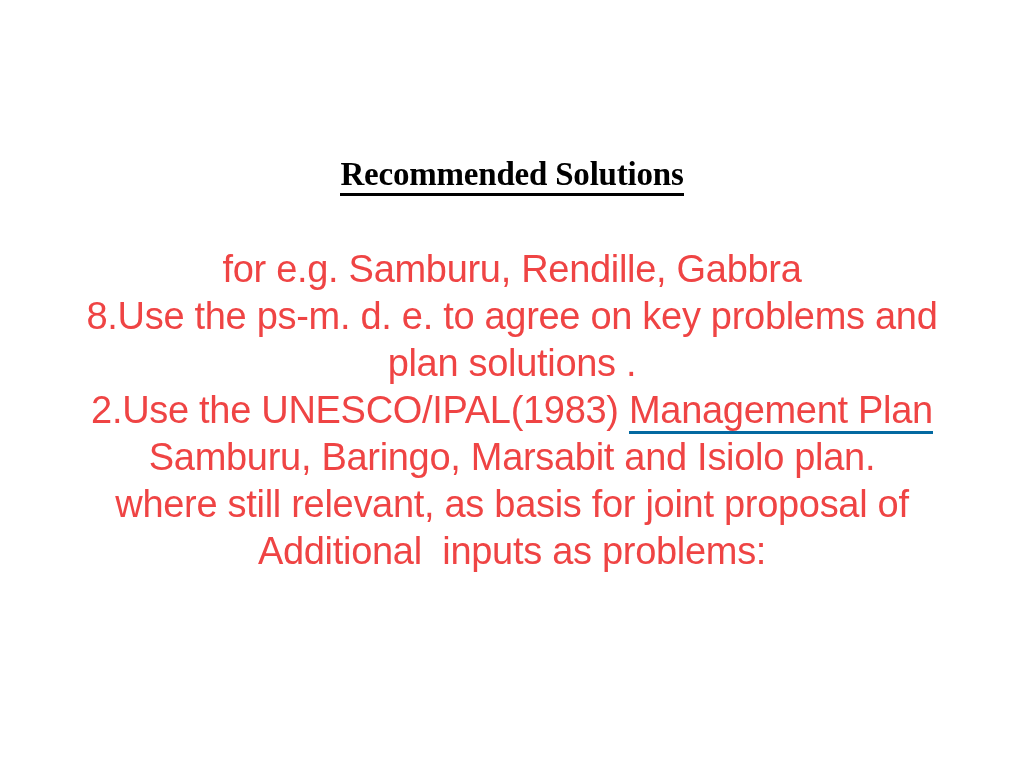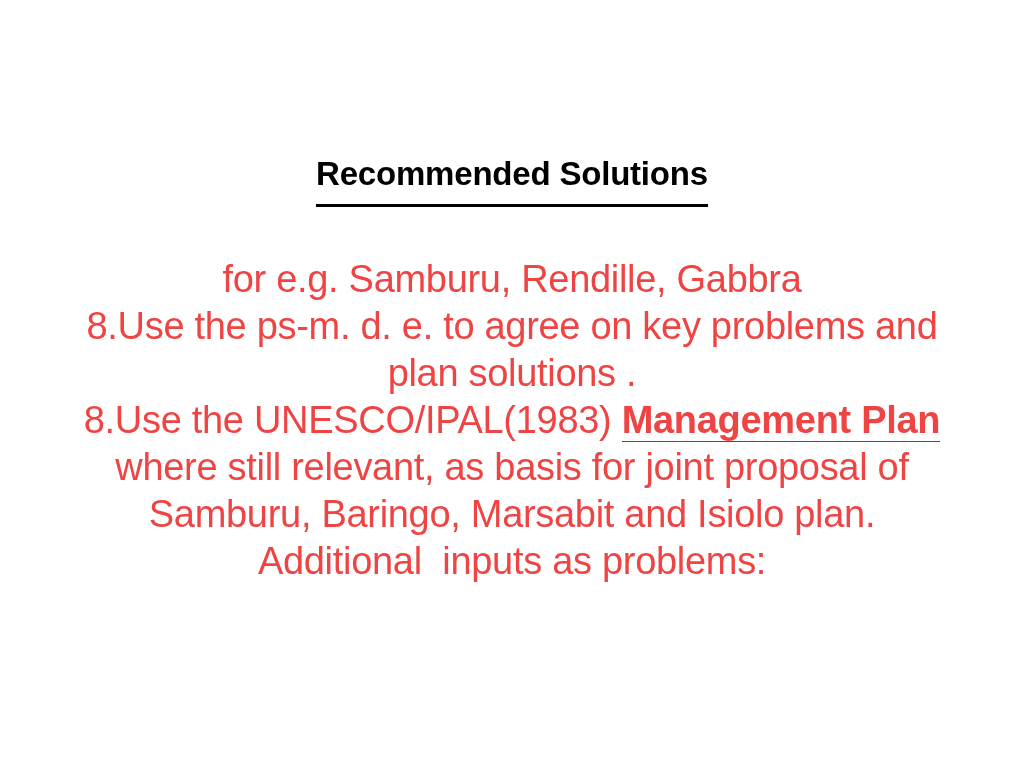--- a/index.html
+++ b/index.html
@@ -35,65 +35,66 @@
     font-weight: bold;
     color: #000000;
     line-height: 47px;
     letter-spacing: -0.2px;
     margin: 0 0 2px 0;
     padding: 0;
   }
   .slide-title .title-text {
     display: inline-block;
     border-bottom: 3px solid #000000;
-    padding-bottom: 12px;
+    padding-bottom: 1px;
     line-height: 1.05;
+    font-family: Liberation Serif, serif;
   }
 
   .spacer-line {
     height: 47px;
     line-height: 47px;
     font-size: 38px;
   }
 
   .body-line {
     font-size: 38px;
     font-weight: normal;
     color: #ef4444;
     line-height: 47px;
     letter-spacing: -0.3px;
     white-space: pre;
     margin: 0;
     padding: 0;
   }
 
   .emph {
-    font-weight: bold;
-    border-bottom: 1px solid #0369a1;
+    font-weight: normal;
+    border-bottom: 3px solid #0369a1;
     padding-bottom: 0px;
   }
 </style>
 </head>
 <body>
 
 <div class="slide">
   <div class="content-block">
 
     <div class="slide-title"><span class="title-text">Recommended Solutions</span></div>
 
     <div class="spacer-line"> </div>
 
     <div class="body-line">for e.g. Samburu, Rendille, Gabbra</div>
 
     <div class="body-line">8.Use the ps-m. d. e. to agree on key problems and</div>
 
     <div class="body-line">plan solutions .</div>
 
-    <div class="body-line"><span>8.Use the UNESCO/IPAL(1983) </span><span class="emph">Management Plan</span><span></span></div>
+    <div class="body-line"><span>2.Use the UNESCO/IPAL(1983) </span><span class="emph">Management Plan</span><span></span></div>
+
+    <div class="body-line">Samburu, Baringo, Marsabit and Isiolo plan.</div>
 
     <div class="body-line">where still relevant, as basis for joint proposal of</div>
-
-    <div class="body-line">Samburu, Baringo, Marsabit and Isiolo plan.</div>
 
     <div class="body-line">Additional  inputs as problems:</div>
 
   </div>
 </div>
 
 </body></html>

